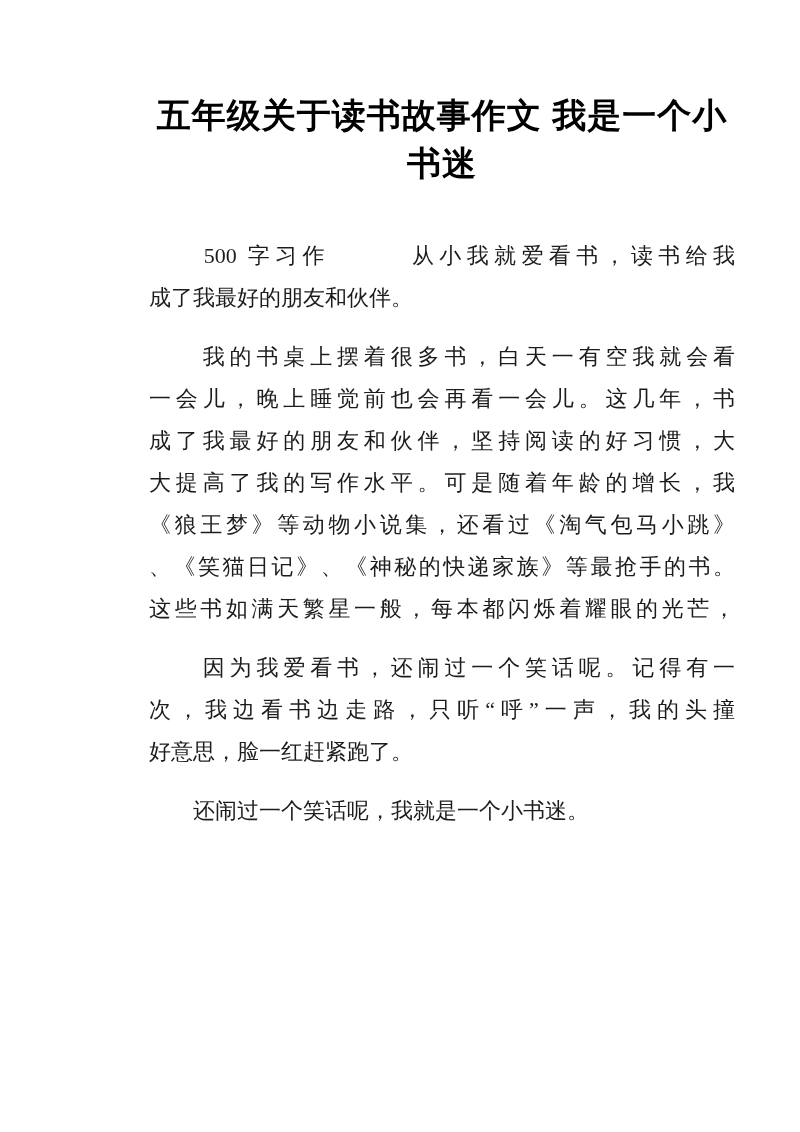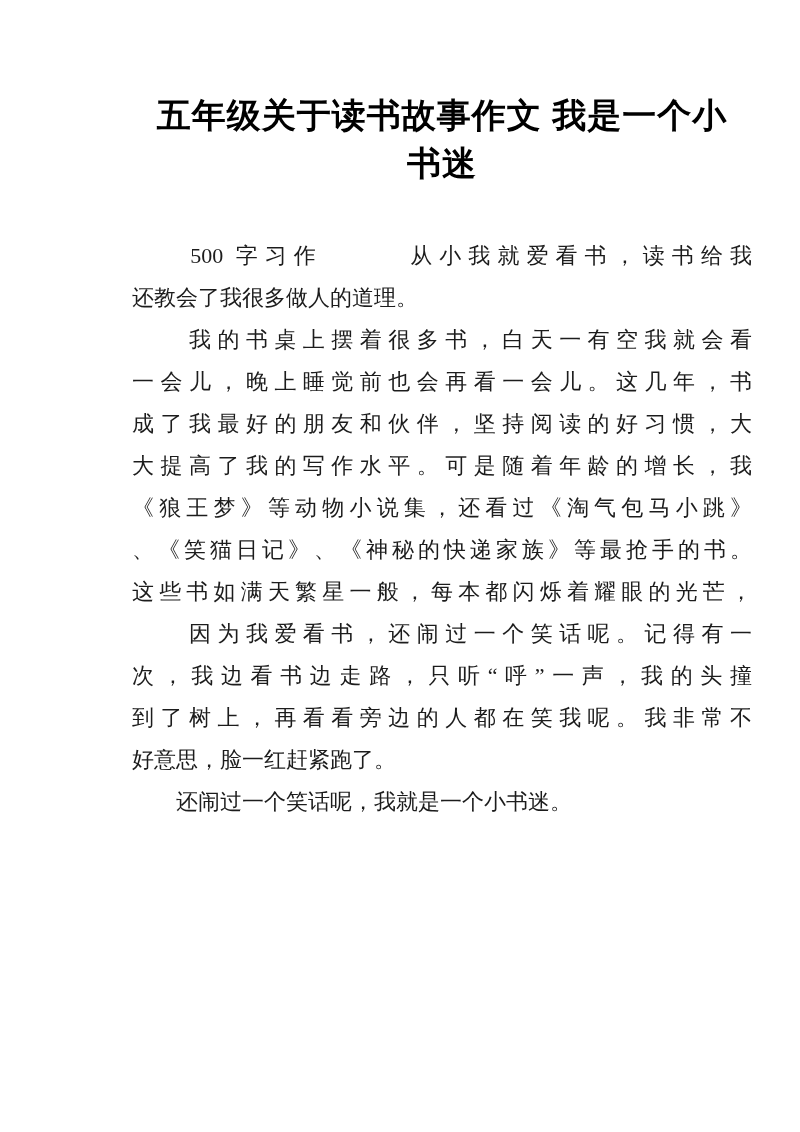--- a/index.html
+++ b/index.html
@@ -30,21 +30,21 @@
   .title-line {
     display: block;
   }
   .doc-body {
     font-family: "Liberation Serif", "DejaVu Serif", serif;
     font-size: 22px;
     line-height: 42px;
     color: #1c1c1c;
   }
   .para {
-    margin: 0;
+    margin: 17px;
     padding: 0;
   }
   .line {
     display: block;
     width: 100%;
     text-align: justify;
     white-space: pre-wrap; 
   }
   
   .line.j {
@@ -63,37 +63,36 @@
 
     <h1 class="doc-title">
       <span class="title-line">五年级关于读书故事作文 我是一个小</span>
       <span class="title-line">书迷</span>
     </h1>
 
     <div class="doc-body">
 
       <p class="para">
         <span class="line j">　　500 字习作　　　从小我就爱看书，读书给我</span>
-        <span class="line e">还教会了我很多做人的道理。</span>
+        <span class="line e">成了我最好的朋友和伙伴。</span>
       </p>
 
       <p class="para">
         <span class="line j">　　我的书桌上摆着很多书，白天一有空我就会看</span>
         <span class="line j">一会儿，晚上睡觉前也会再看一会儿。这几年，书</span>
         <span class="line j">成了我最好的朋友和伙伴，坚持阅读的好习惯，大</span>
         <span class="line j">大提高了我的写作水平。可是随着年龄的增长，我</span>
         <span class="line j">《狼王梦》等动物小说集，还看过《淘气包马小跳》</span>
         <span class="line j">、《笑猫日记》、《神秘的快递家族》等最抢手的书。</span>
         <span class="line j">这些书如满天繁星一般，每本都闪烁着耀眼的光芒，</span>
       </p>
 
       <p class="para">
         <span class="line j">　　因为我爱看书，还闹过一个笑话呢。记得有一</span>
         <span class="line j">次，我边看书边走路，只听“呼”一声，我的头撞</span>
-        <span class="line j">到了树上，再看看旁边的人都在笑我呢。我非常不</span>
         <span class="line e">好意思，脸一红赶紧跑了。</span>
       </p>
 
       <p class="para">
         <span class="line e">　　还闹过一个笑话呢，我就是一个小书迷。</span>
       </p>
 
     </div>
   </div>
 </div>

